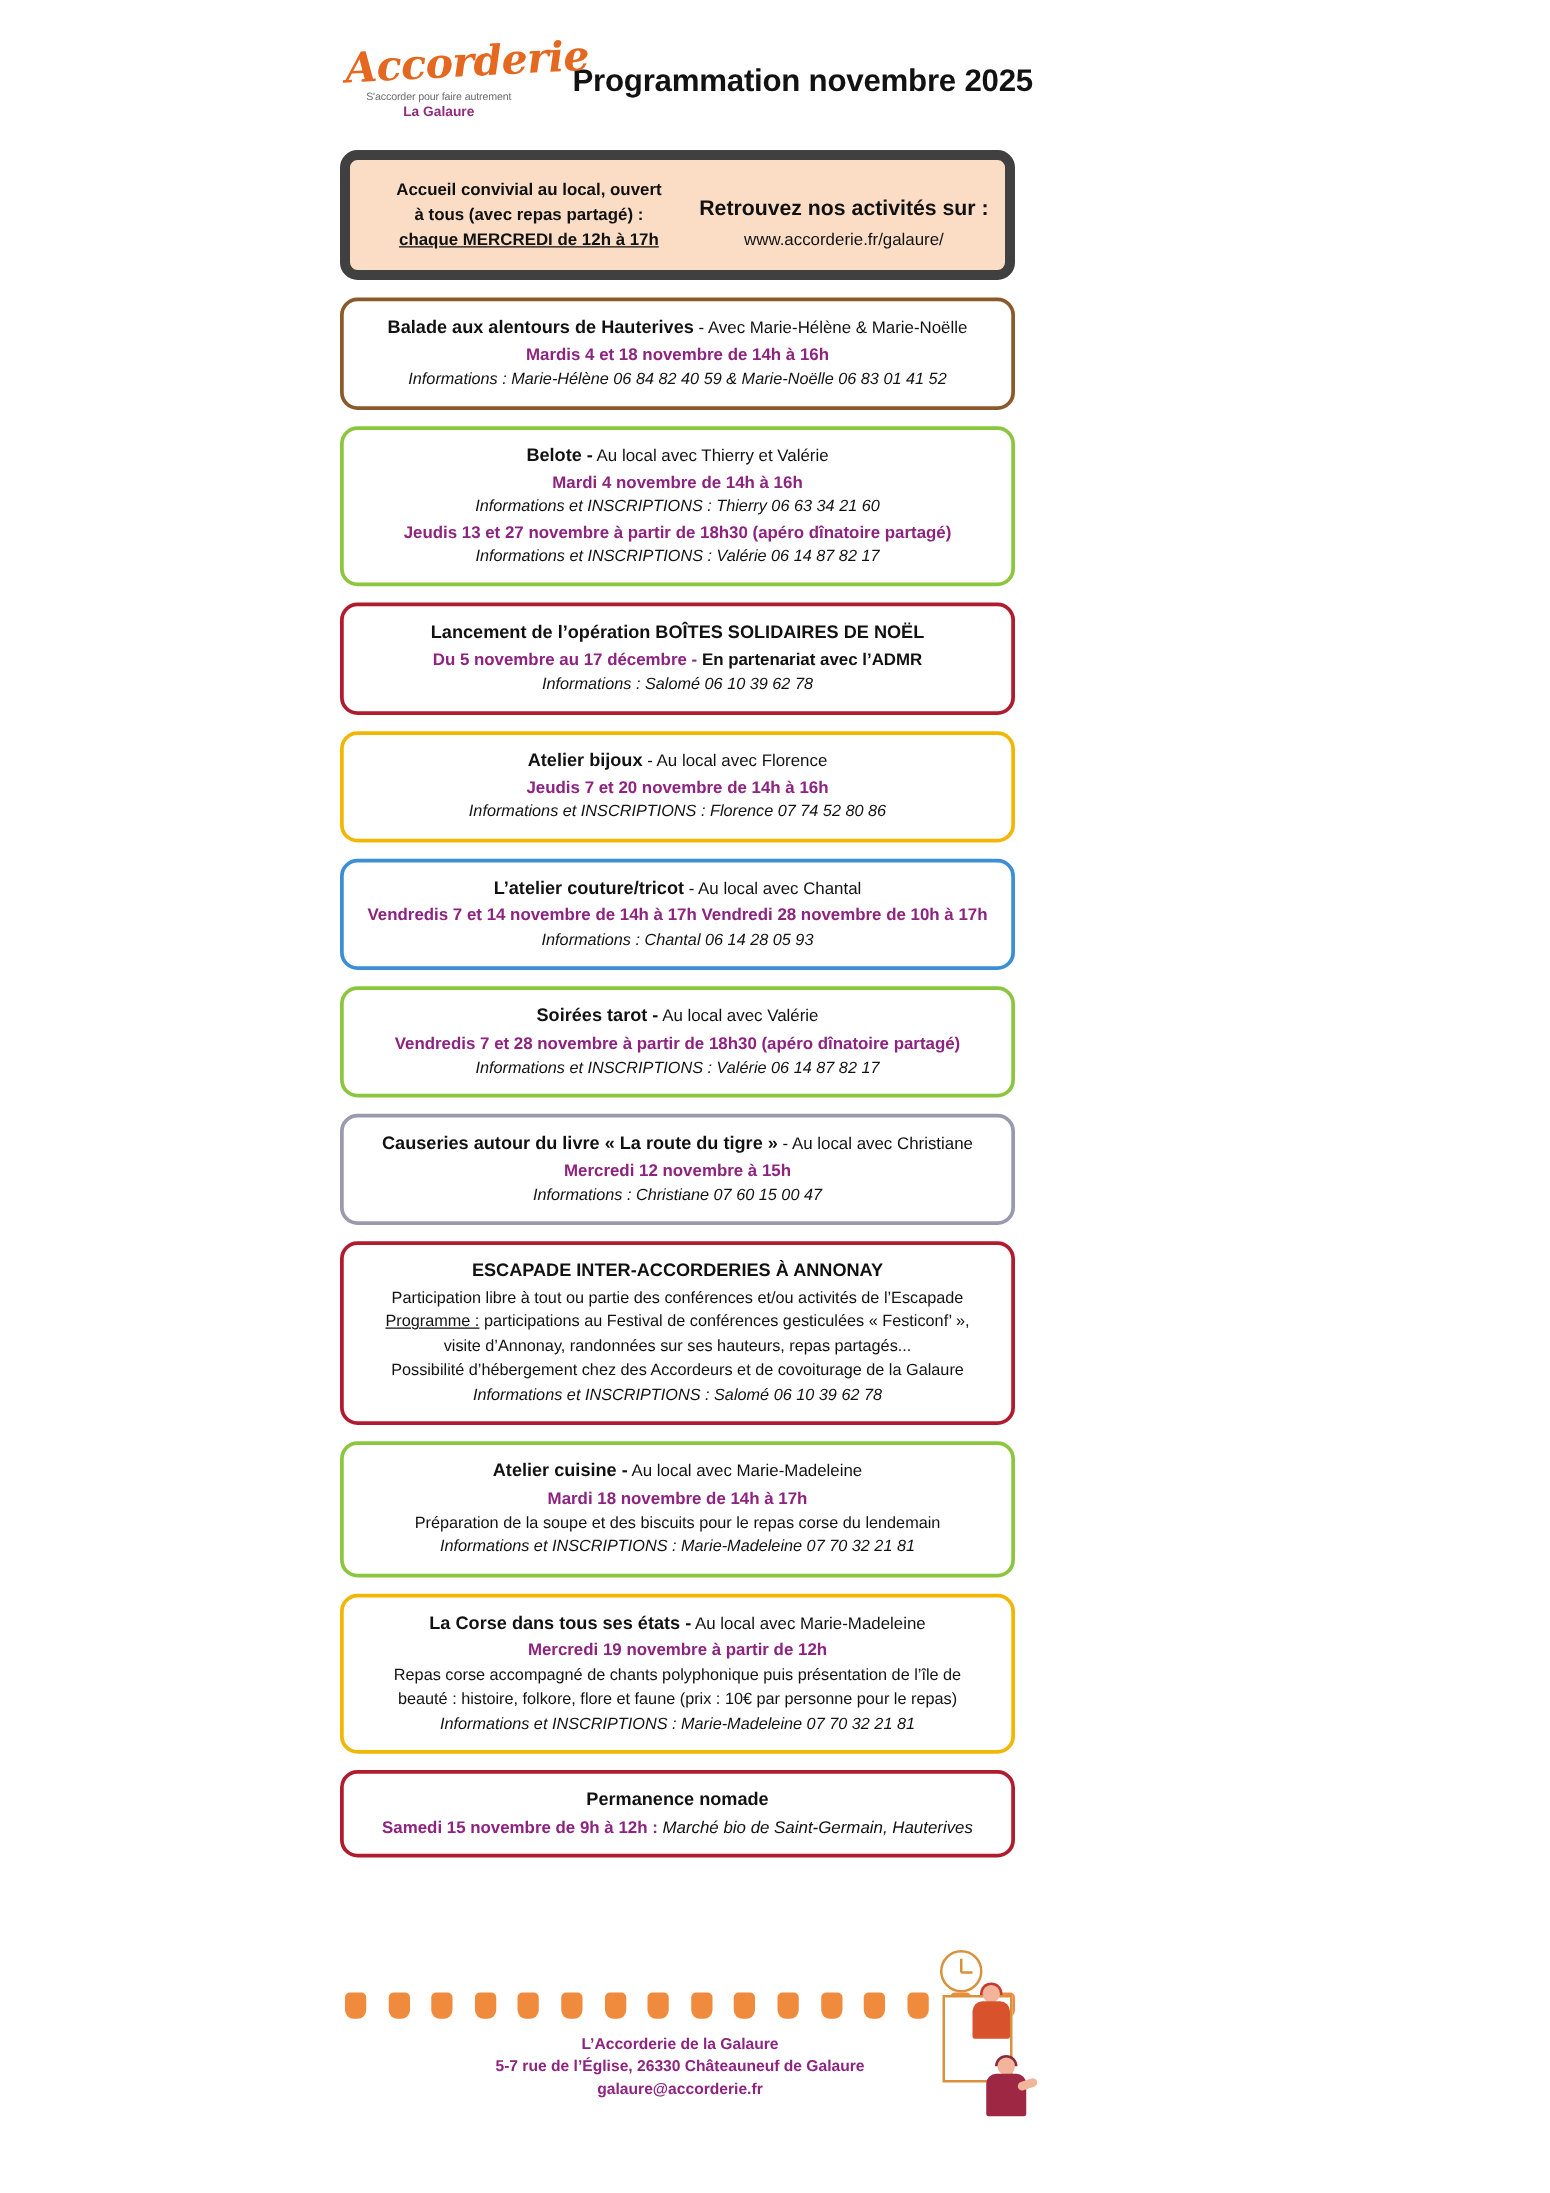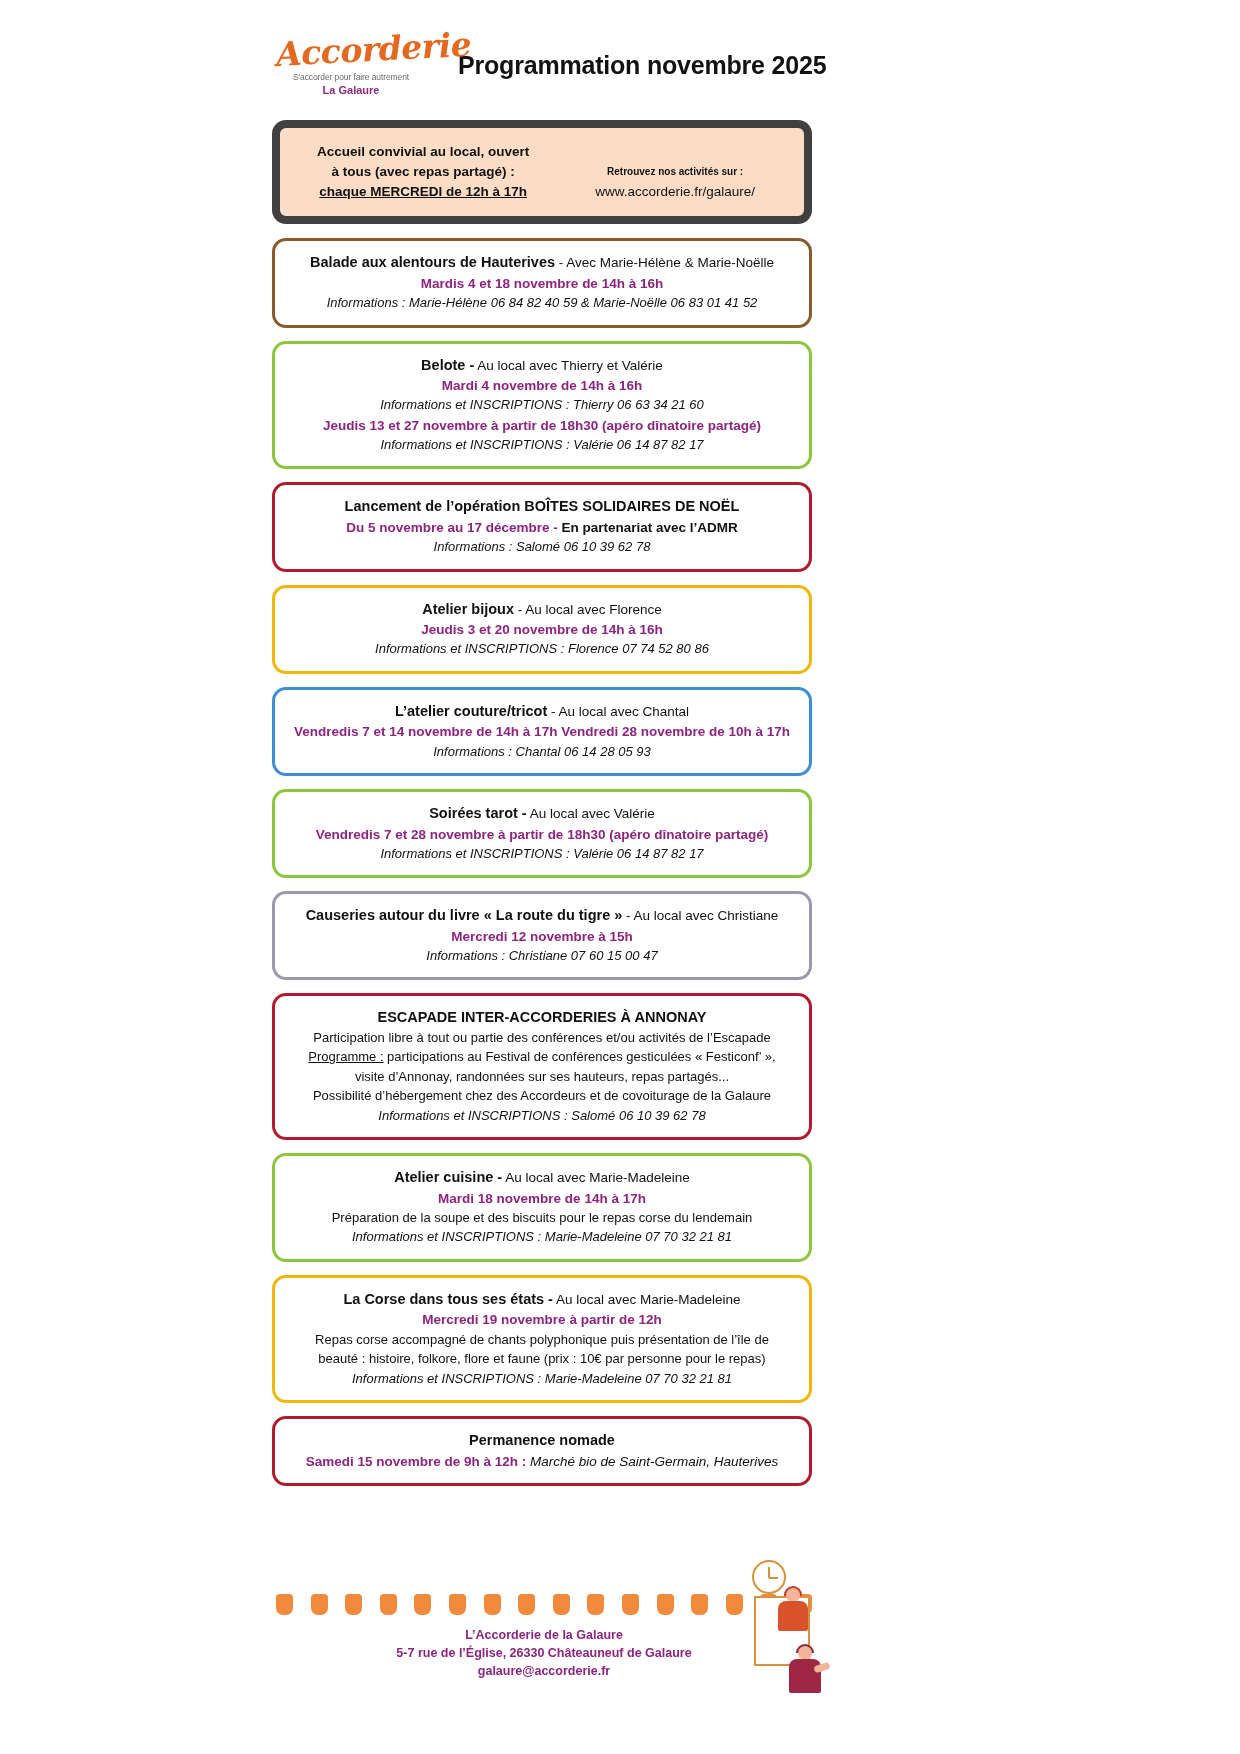--- a/index.html
+++ b/index.html
@@ -131,21 +131,21 @@
     line-height: 1.45;
     color: #111;
     padding-left: 8px;
   }
   .banner-right {
     flex: 1 1 48%;
     text-align: center;
     line-height: 1.5;
   }
   .banner-right .r1 {
-    font-size: 10px;
+    font-size: 17px;
     font-weight: bold;
     color: #111;
   }
   .banner-right .r2 {
     font-size: 13.5px;
     color: #111;
     margin-top: 3px;
   }
 
   
@@ -300,21 +300,21 @@
         <div class="line date-line"><span>Jeudis 13 et 27 novembre à partir de 18h30 (apéro dînatoire partagé)</span></div>
         <div class="line info-line">Informations et INSCRIPTIONS : Valérie 06 14 87 82 17</div>
       </div>
       <div class="card" style="border-color: rgb(176, 27, 46);">
         <div class="line title-line"><b>Lancement de l’opération BOÎTES SOLIDAIRES DE NOËL</b></div>
         <div class="line date-line"><span>Du 5 novembre au 17 décembre -</span><span class="normal"> En partenariat avec l’ADMR</span></div>
         <div class="line info-line">Informations : Salomé 06 10 39 62 78</div>
       </div>
       <div class="card" style="border-color: rgb(242, 183, 5);">
         <div class="line title-line"><b>Atelier bijoux</b><span> - Au local avec Florence</span></div>
-        <div class="line date-line"><span>Jeudis 3 et 20 novembre de 14h à 16h</span></div>
+        <div class="line date-line"><span>Jeudis 7 et 20 novembre de 14h à 16h</span></div>
         <div class="line info-line">Informations et INSCRIPTIONS : Florence 07 74 52 80 86</div>
       </div>
       <div class="card" style="border-color: rgb(60, 143, 212);">
         <div class="line title-line"><b>L’atelier couture/tricot</b><span> - Au local avec Chantal</span></div>
         <div class="line date-line"><span>Vendredis 7 et 14 novembre de 14h à 17h Vendredi 28 novembre de 10h à 17h</span></div>
         <div class="line info-line">Informations : Chantal 06 14 28 05 93</div>
       </div>
       <div class="card" style="border-color: rgb(140, 198, 63);">
         <div class="line title-line"><b>Soirées tarot -</b><span> Au local avec Valérie</span></div>
         <div class="line date-line"><span>Vendredis 7 et 28 novembre à partir de 18h30 (apéro dînatoire partagé)</span></div>

